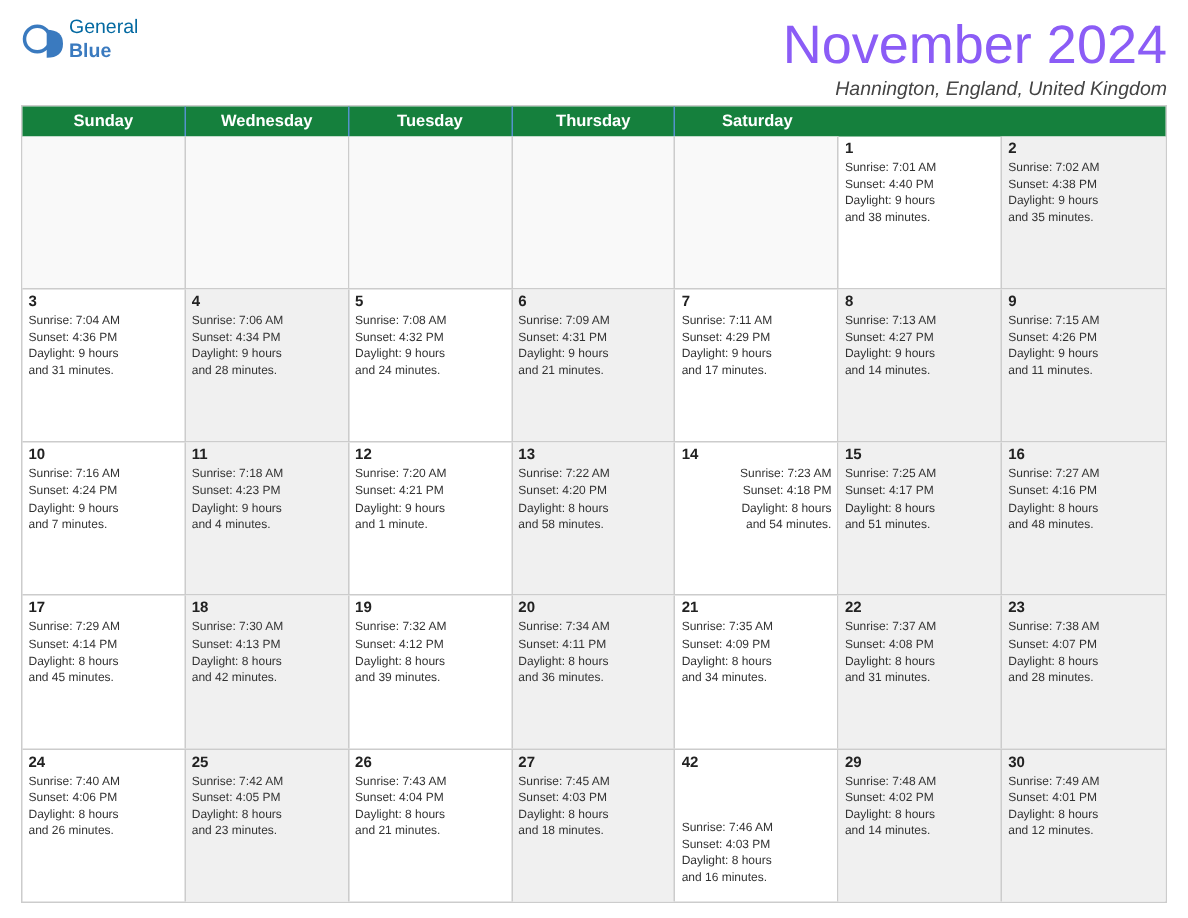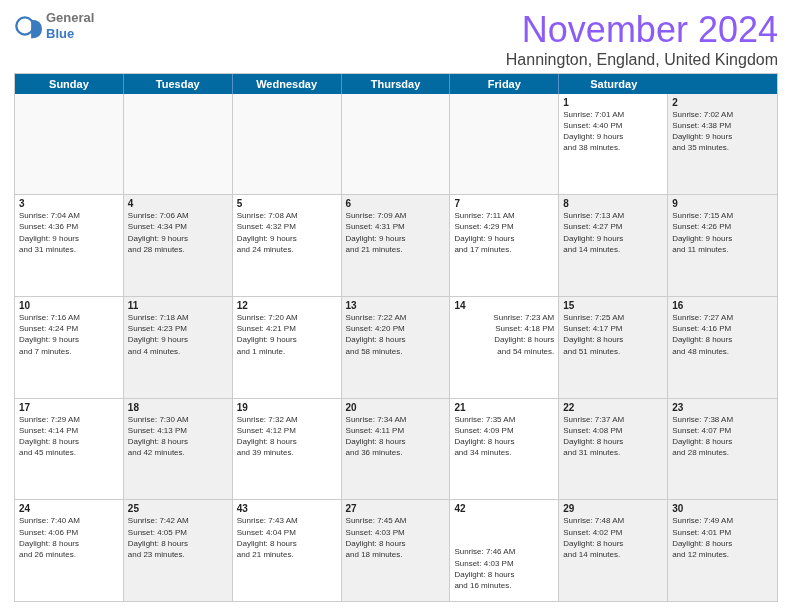--- a/index.html
+++ b/index.html
@@ -26,55 +26,56 @@
     .logo {
       display: flex;
       align-items: center;
       gap: 4px;
     }
     .logo-text {
       font-size: 13px;
       line-height: 1.2;
     }
     .logo-text .general {
-      font-weight: bold;
-      color: #737373;
+      font-weight: normal;
+      color: #0369a1;
     }
     .logo-text .blue {
       font-weight: bold;
       color: #3a7abf;
     }
     .logo-icon {
       width: 28px;
       height: 28px;
     }
     .title-area {
       text-align: right;
     }
     .month-title {
       font-size: 36px;
       font-weight: normal;
       color: #8b5cf6;
       line-height: 1.1;
     }
     .location {
-      font-size: 16px;
+      font-size: 13px;
       color: #444;
       margin-top: 1px;
+      font-style: italic;
     }
     .calendar {
       flex: 1;
       display: flex;
       flex-direction: column;
       border: 1px solid #ccc;
     }
     .cal-header {
       display: grid;
       grid-template-columns: repeat(7, 1fr);
-      background: #0369a1;
+      background: #15803d;
     }
     .cal-header-cell {
       color: #fff;
       font-size: 11px;
       font-weight: bold;
       text-align: center;
       padding: 4px 2px;
       border-right: 1px solid #5592cc;
     }
     .cal-header-cell:last-child { border-right: none; }
@@ -130,24 +131,23 @@
     </div>
     <div class="title-area">
       <div class="month-title">November 2024</div>
       <div class="location">Hannington, England, United Kingdom</div>
     </div>
   </div>
 
   <div class="calendar">
     <div class="cal-header">
     <div class="cal-header-cell">Sunday</div>
+        <div class="cal-header-cell">Wednesday</div>
         <div class="cal-header-cell">Tuesday</div>
-        <div class="cal-header-cell">Wednesday</div>
         <div class="cal-header-cell">Thursday</div>
-        <div class="cal-header-cell">Friday</div>
         <div class="cal-header-cell">Saturday</div>
       </div>
     <div class="cal-body">
     <div class="cal-row">
           <div class="cal-cell empty"></div>
           <div class="cal-cell empty"></div>
           <div class="cal-cell empty"></div>
           <div class="cal-cell empty"></div>
           <div class="cal-cell empty"></div>
           <div class="cal-cell">
@@ -327,21 +327,21 @@
 and 26 minutes.</div>
           </div>
           <div class="cal-cell shaded">
             <div class="day-num">25</div>
             <div class="day-info" style="white-space: pre-line;">Sunrise: 7:42 AM
 Sunset: 4:05 PM
 Daylight: 8 hours
 and 23 minutes.</div>
           </div>
           <div class="cal-cell">
-            <div class="day-num">43</div>
+            <div class="day-num">26</div>
             <div class="day-info" style="white-space: pre-line;">Sunrise: 7:43 AM
 Sunset: 4:04 PM
 Daylight: 8 hours
 and 21 minutes.</div>
           </div>
           <div class="cal-cell shaded">
             <div class="day-num">27</div>
             <div class="day-info" style="white-space: pre-line;">Sunrise: 7:45 AM
 Sunset: 4:03 PM
 Daylight: 8 hours

